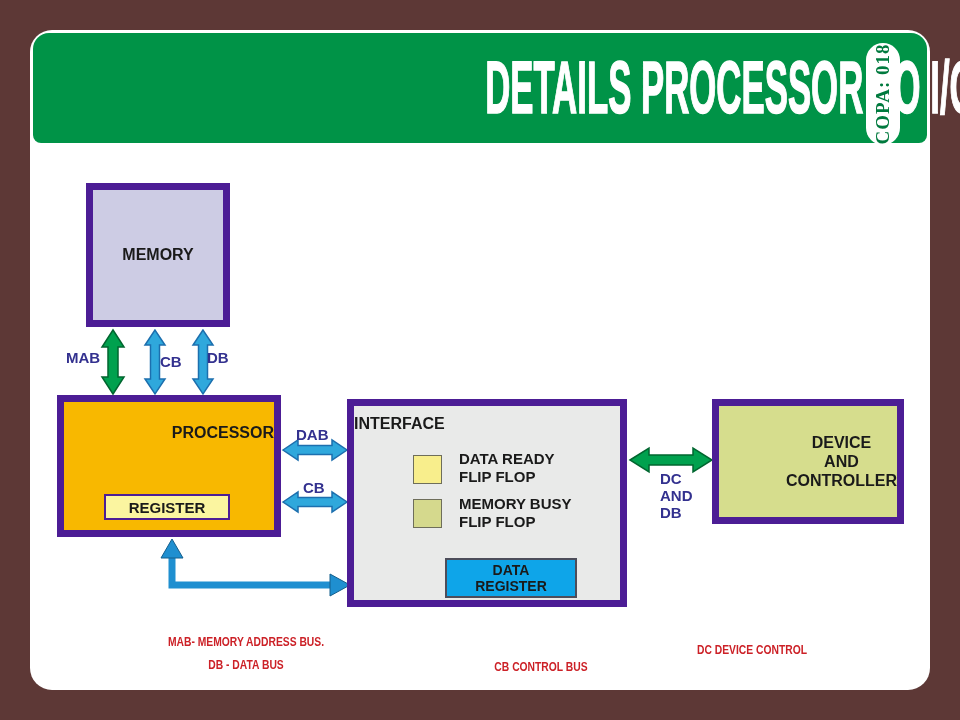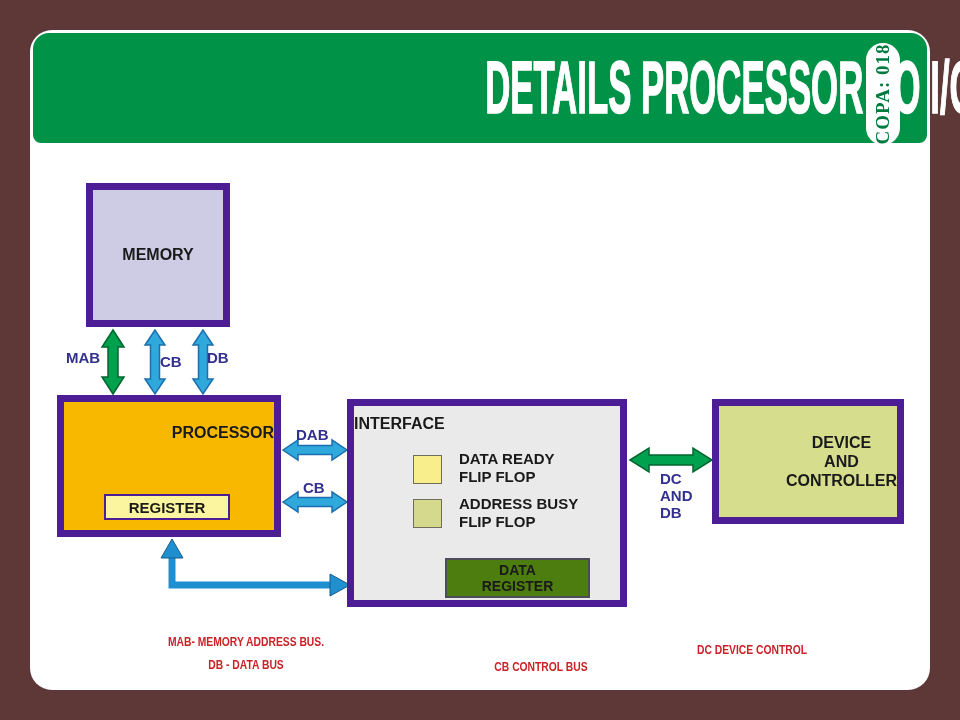--- a/index.html
+++ b/index.html
@@ -55,21 +55,21 @@
   .register{left:74px;top:464px;width:126px;height:26px;background:#FBF5A0;
     display:flex;align-items:center;justify-content:center;font-size:15px;border-width:2px;}
   .interface{left:317px;top:369px;width:280px;height:208px;background:#E9EAE9;font-size:15px;}
   .iflabel{position:absolute;left:0;top:9px;width:100%;text-align:left;font-size:16px;font-weight:700;}
   .swatch{position:absolute;width:29px;height:29px;border:1.5px solid #6E6E5A;box-sizing:border-box;}
   .sw-ready{left:59px;top:49px;background:#F8EE8C;}
   .sw-busy{left:59px;top:93px;background:#D5D98D;}
   .fftext{position:absolute;left:105px;font-weight:700;font-size:15px;line-height:18px;}
   .ff-ready{top:44px;}
   .ff-busy{top:89px;}
-  .dreg{position:absolute;left:91px;top:152px;width:145px;height:40px;background:#4d7c0f;
+  .dreg{position:absolute;left:91px;top:152px;width:132px;height:40px;background:#0ea5e9;
     border:2px solid #4D4D5A;box-sizing:border-box;
     display:flex;align-items:center;justify-content:center;text-align:center;
     font-size:14px;line-height:16px;font-weight:700;}
   .device{left:682px;top:369px;width:192px;height:125px;background:#D6DD8D;
     display:flex;align-items:center;justify-content:flex-end;text-align:center;
     font-size:16px;line-height:19px;}
   .pre{white-space:pre-line;}
   
   .buslabel{position:absolute;color:#33318F;font-weight:700;font-size:15px;line-height:17px;}
   .lbl-mab{left:36px;top:319px;}
@@ -133,21 +133,21 @@
   <div class="box register">
     <span>REGISTER</span>
   </div>
 
   <div class="box interface">
     <div class="iflabel">INTERFACE</div>
     <div class="swatch sw-ready"></div>
     <div class="fftext ff-ready pre">DATA READY
 FLIP FLOP</div>
     <div class="swatch sw-busy"></div>
-    <div class="fftext ff-busy pre">ADDRESS BUSY
+    <div class="fftext ff-busy pre">MEMORY BUSY
 FLIP FLOP</div>
     <div class="dreg pre">DATA
 REGISTER</div>
   </div>
 
   <div class="box device">
     <span class="pre">DEVICE
 AND
 CONTROLLER</span>
   </div>

